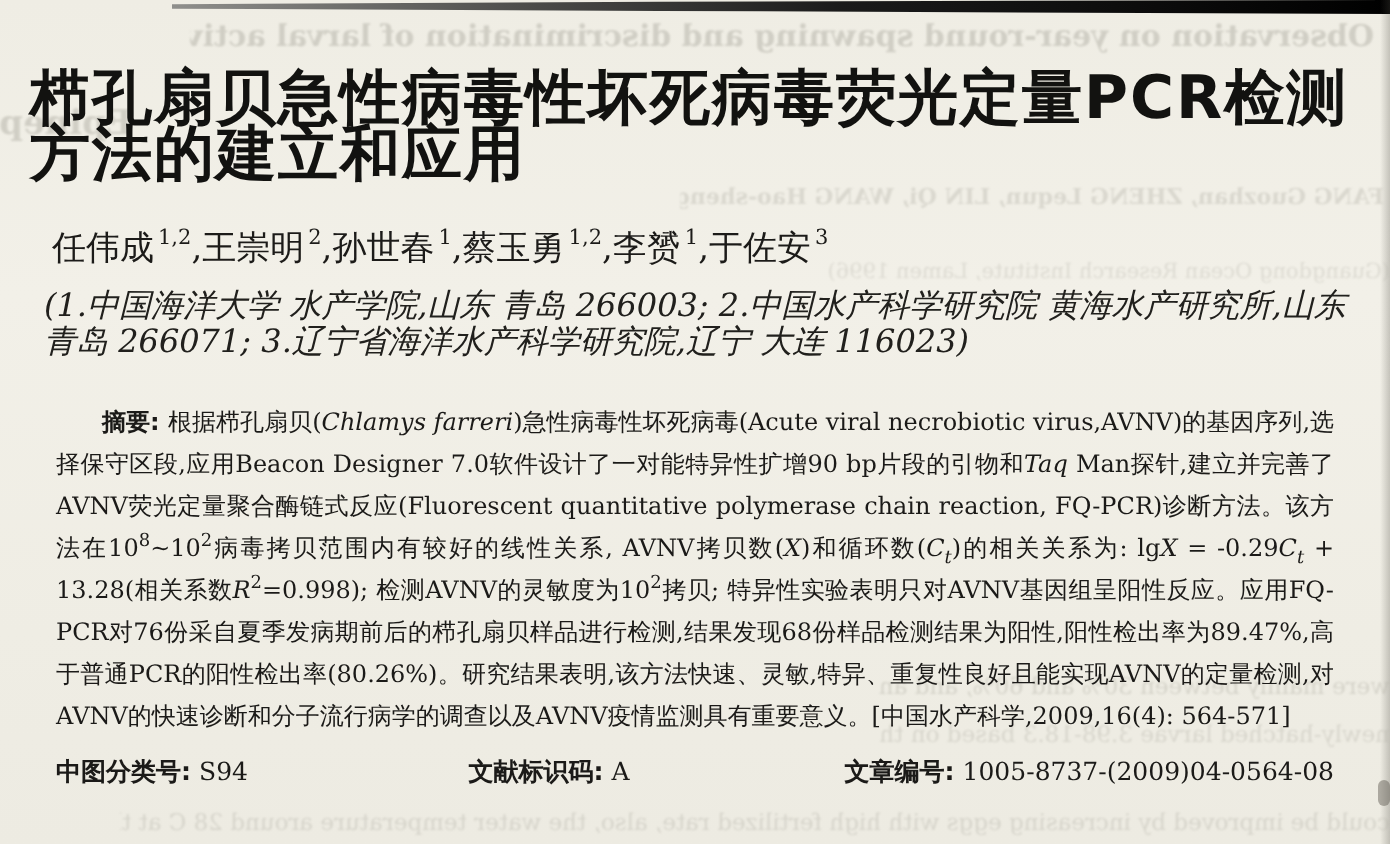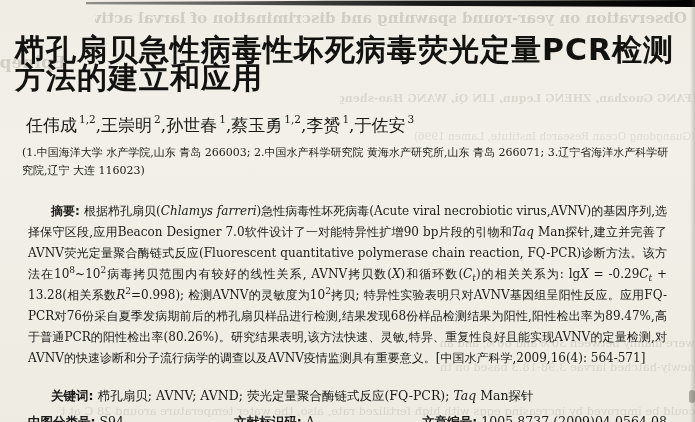--- a/index.html
+++ b/index.html
@@ -52,21 +52,21 @@
   }
   .authors{
     position:relative;
     margin:16px 24px 0 26px;
     font-size:17px;line-height:24px;color:#1c1b19;
   }
   .authors sup{font-size:10.5px;position:relative;top:-1px;margin-left:2px;font-style:normal;}
   .affil{
     position:relative;
     margin:7px 22px 0 22px;
-    font-size:11px;line-height:18.5px;color:#21201d;
+    font-size:16px;line-height:18.5px;color:#21201d;font-style:italic;
   }
   .abstract{
     position:relative;
     margin:20px 28px 0 28px;
     font-size:12px;line-height:21px;
     text-align:justify;color:#1b1a18;
   }
   .abstract .bold,.keywords .bold{font-weight:bold;font-family:"DejaVu Sans","Liberation Sans",sans-serif;margin-left:23px;}
   .abstract sup,.keywords sup{font-size:9px;line-height:0;}
   .abstract sub,.keywords sub{font-size:9px;line-height:0;}
@@ -105,21 +105,20 @@
   <div class="bleed bleed-6">could be improved by increasing eggs with high fertilized rate, also, the water temperature around 28 C at the</div>
 
   <h1 class="title">栉孔扇贝急性病毒性坏死病毒荧光定量PCR检测方法的建立和应用</h1>
 
   <div class="authors"><span>任伟成</span><sup>1,2</sup><span>,</span><span>王崇明</span><sup>2</sup><span>,</span><span>孙世春</span><sup>1</sup><span>,</span><span>蔡玉勇</span><sup>1,2</sup><span>,</span><span>李赟</span><sup>1</sup><span>,</span><span>于佐安</span><sup>3</sup></div>
 
   <div class="affil">(1.中国海洋大学 水产学院,山东 青岛 266003; 2.中国水产科学研究院 黄海水产研究所,山东 青岛 266071; 3.辽宁省海洋水产科学研究院,辽宁 大连 116023)</div>
 
   <p class="abstract"><span class="bold">摘要: </span><span>根据栉孔扇贝(</span><span style="font-style: italic;">Chlamys farreri</span><span>)急性病毒性坏死病毒(Acute viral necrobiotic virus,AVNV)的基因序列,选择保守区段,应用Beacon Designer 7.0软件设计了一对能特异性扩增90 bp片段的引物和</span><span style="font-style: italic;">Taq</span><span> Man探针,建立并完善了AVNV荧光定量聚合酶链式反应(Fluorescent quantitative polymerase chain reaction, FQ-PCR)诊断方法。该方法在10</span><sup>8</sup><span>~10</span><sup>2</sup><span>病毒拷贝范围内有较好的线性关系, AVNV拷贝数(</span><span style="font-style: italic;">X</span><span>)和循环数(</span><span style="font-style: italic;">C</span><sub style="font-style: italic;">t</sub><span>)的相关关系为: lg</span><span style="font-style: italic;">X</span><span> = -0.29</span><span style="font-style: italic;">C</span><sub style="font-style: italic;">t</sub><span> + 13.28(相关系数</span><span style="font-style: italic;">R</span><sup>2</sup><span>=0.998); 检测AVNV的灵敏度为10</span><sup>2</sup><span>拷贝; 特异性实验表明只对AVNV基因组呈阳性反应。应用FQ-PCR对76份采自夏季发病期前后的栉孔扇贝样品进行检测,结果发现68份样品检测结果为阳性,阳性检出率为89.47%,高于普通PCR的阳性检出率(80.26%)。研究结果表明,该方法快速、灵敏,特异、重复性良好且能实现AVNV的定量检测,对AVNV的快速诊断和分子流行病学的调查以及AVNV疫情监测具有重要意义。[中国水产科学,2009,16(4): 564-571]</span></p>
 
-  <p class="keywords"><span class="bold">关键词: </span><span>栉孔扇贝; AVNV; AVND; 荧光定量聚合酶链式反应(FQ-PCR); </span><span style="font-style: italic;">Taq</span><span> Man探针</span></p>
 
   <div class="meta-row">
       <div class="meta-item"><span class="label">中图分类号:</span><span>S94</span></div>
       <div class="meta-item"><span class="label">文献标识码:</span><span>A</span></div>
       <div class="meta-item"><span class="label">文章编号:</span><span>1005-8737-(2009)04-0564-08</span></div>
     </div>
 
 </div>
 
 </body></html>

